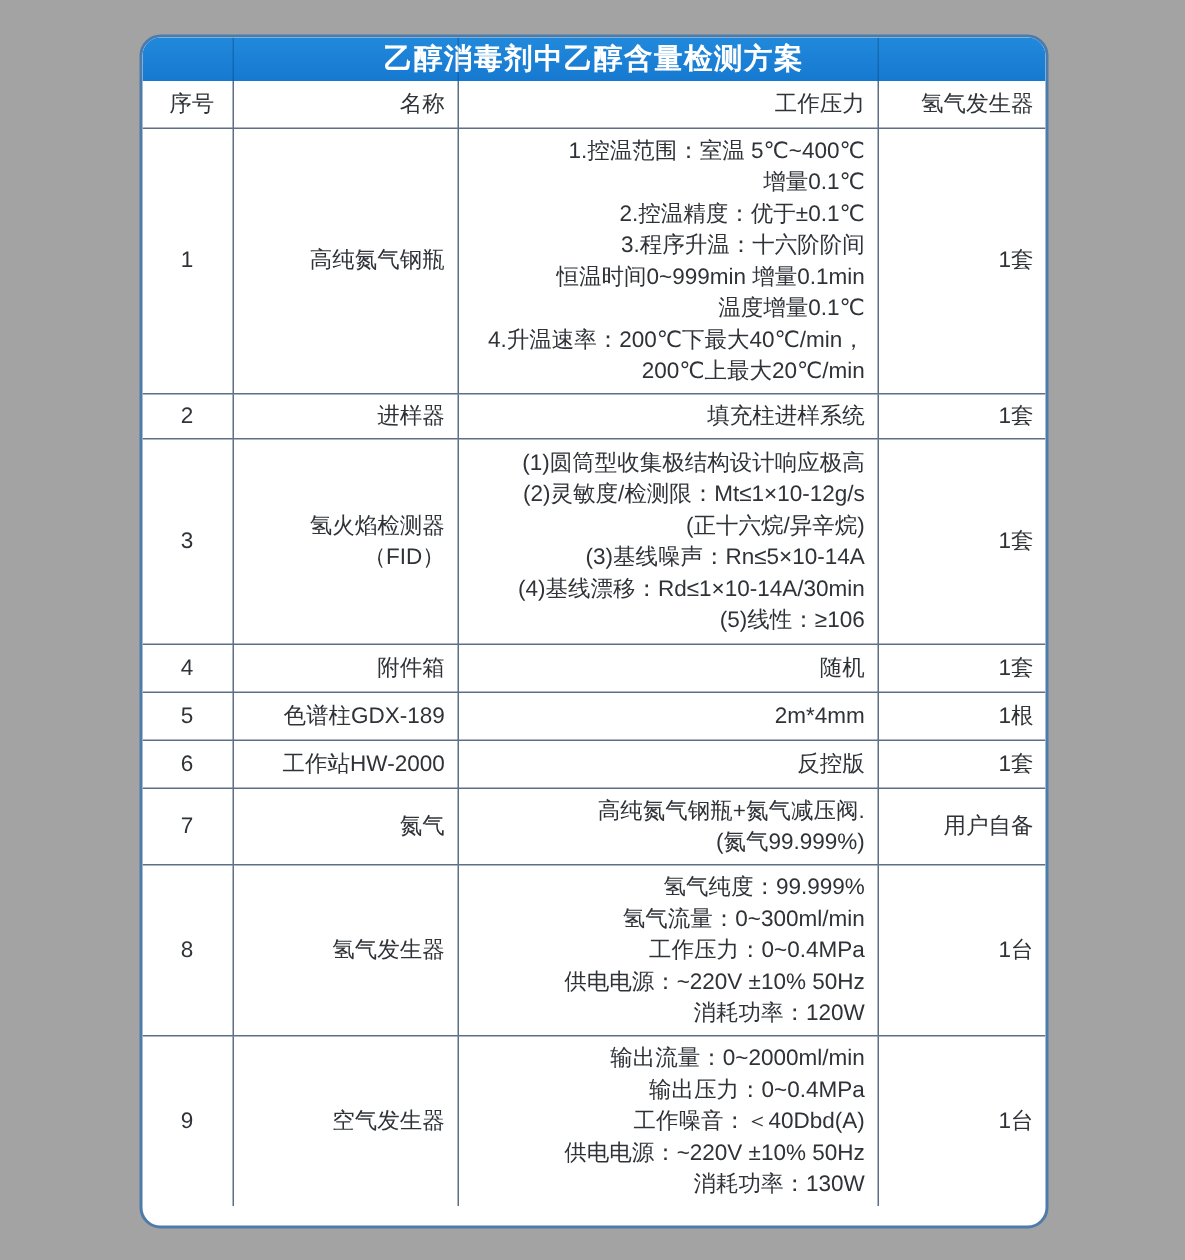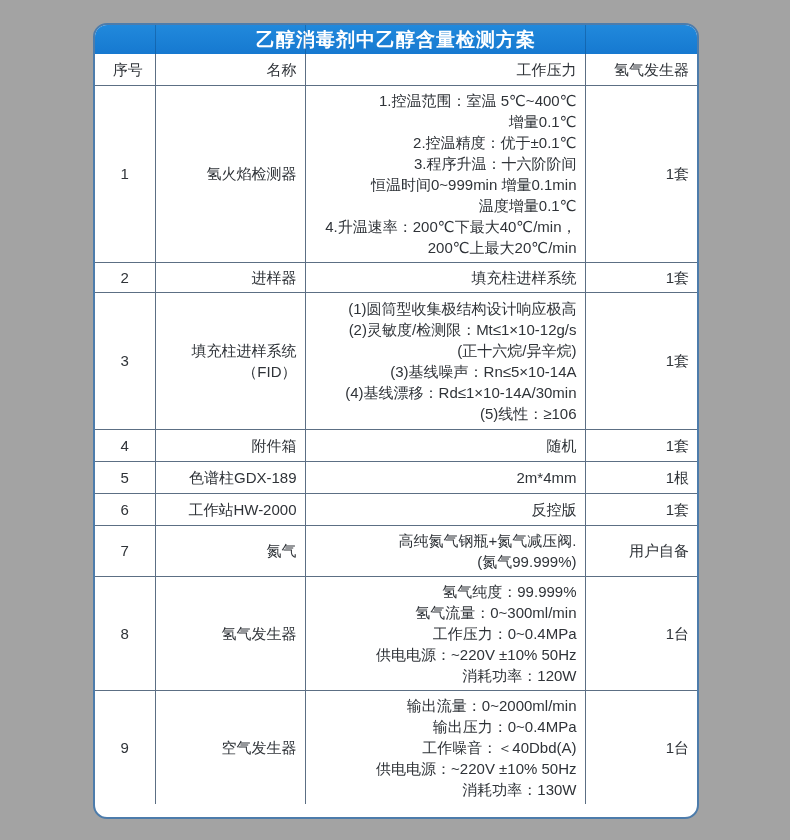--- a/index.html
+++ b/index.html
@@ -106,40 +106,40 @@
       </colgroup>
       <tbody>
           <tr class="hdr">
         <th class="c-no">序号</th>
         <th class="c-name">名称</th>
         <th class="c-spec">工作压力</th>
         <th class="c-qty">氢气发生器</th>
       </tr>
       <tr class="r1">
         <td class="c-no">1</td>
-        <td class="c-name">氢火焰检测器</td>
+        <td class="c-name">高纯氮气钢瓶</td>
         <td class="c-spec">1.控温范围：室温 5℃~400℃
 增量0.1℃
 2.控温精度：优于±0.1℃
 3.程序升温：十六阶阶间
 恒温时间0~999min 增量0.1min
 温度增量0.1℃
 4.升温速率：200℃下最大40℃/min，
 200℃上最大20℃/min</td>
         <td class="c-qty">1套</td>
       </tr>
       <tr class="r2">
         <td class="c-no">2</td>
         <td class="c-name">进样器</td>
         <td class="c-spec">填充柱进样系统</td>
         <td class="c-qty">1套</td>
       </tr>
       <tr class="r3">
         <td class="c-no">3</td>
-        <td class="c-name">填充柱进样系统（FID）</td>
+        <td class="c-name">氢火焰检测器（FID）</td>
         <td class="c-spec">(1)圆筒型收集极结构设计响应极高
 (2)灵敏度/检测限：Mt≤1×10-12g/s
 (正十六烷/异辛烷)
 (3)基线噪声：Rn≤5×10-14A
 (4)基线漂移：Rd≤1×10-14A/30min
 (5)线性：≥106</td>
         <td class="c-qty">1套</td>
       </tr>
       <tr class="r4">
         <td class="c-no">4</td>

